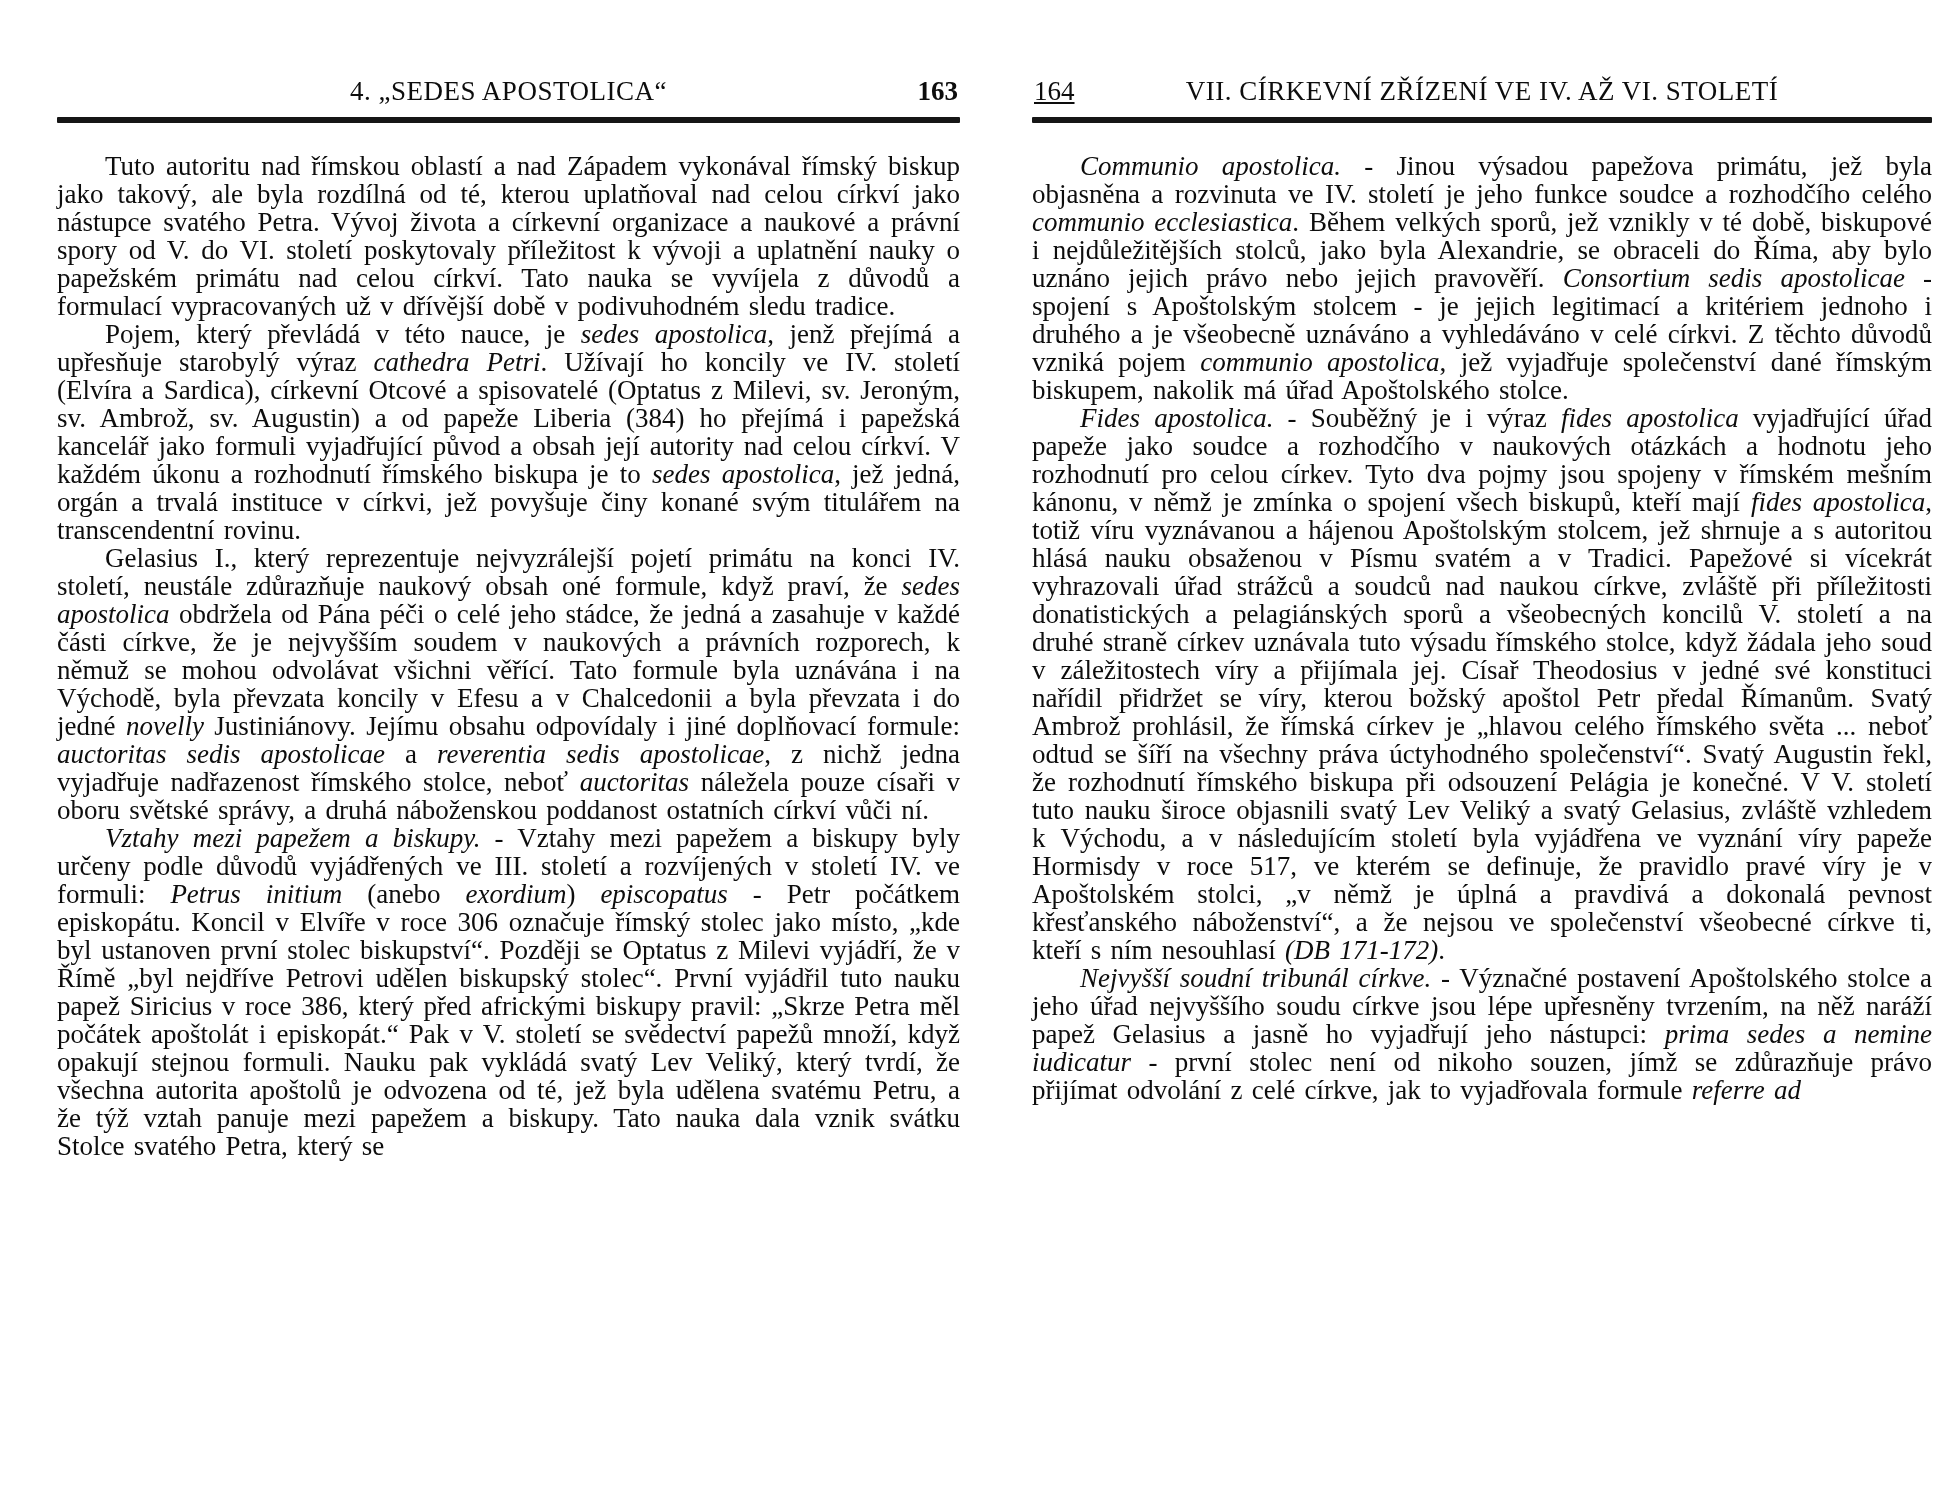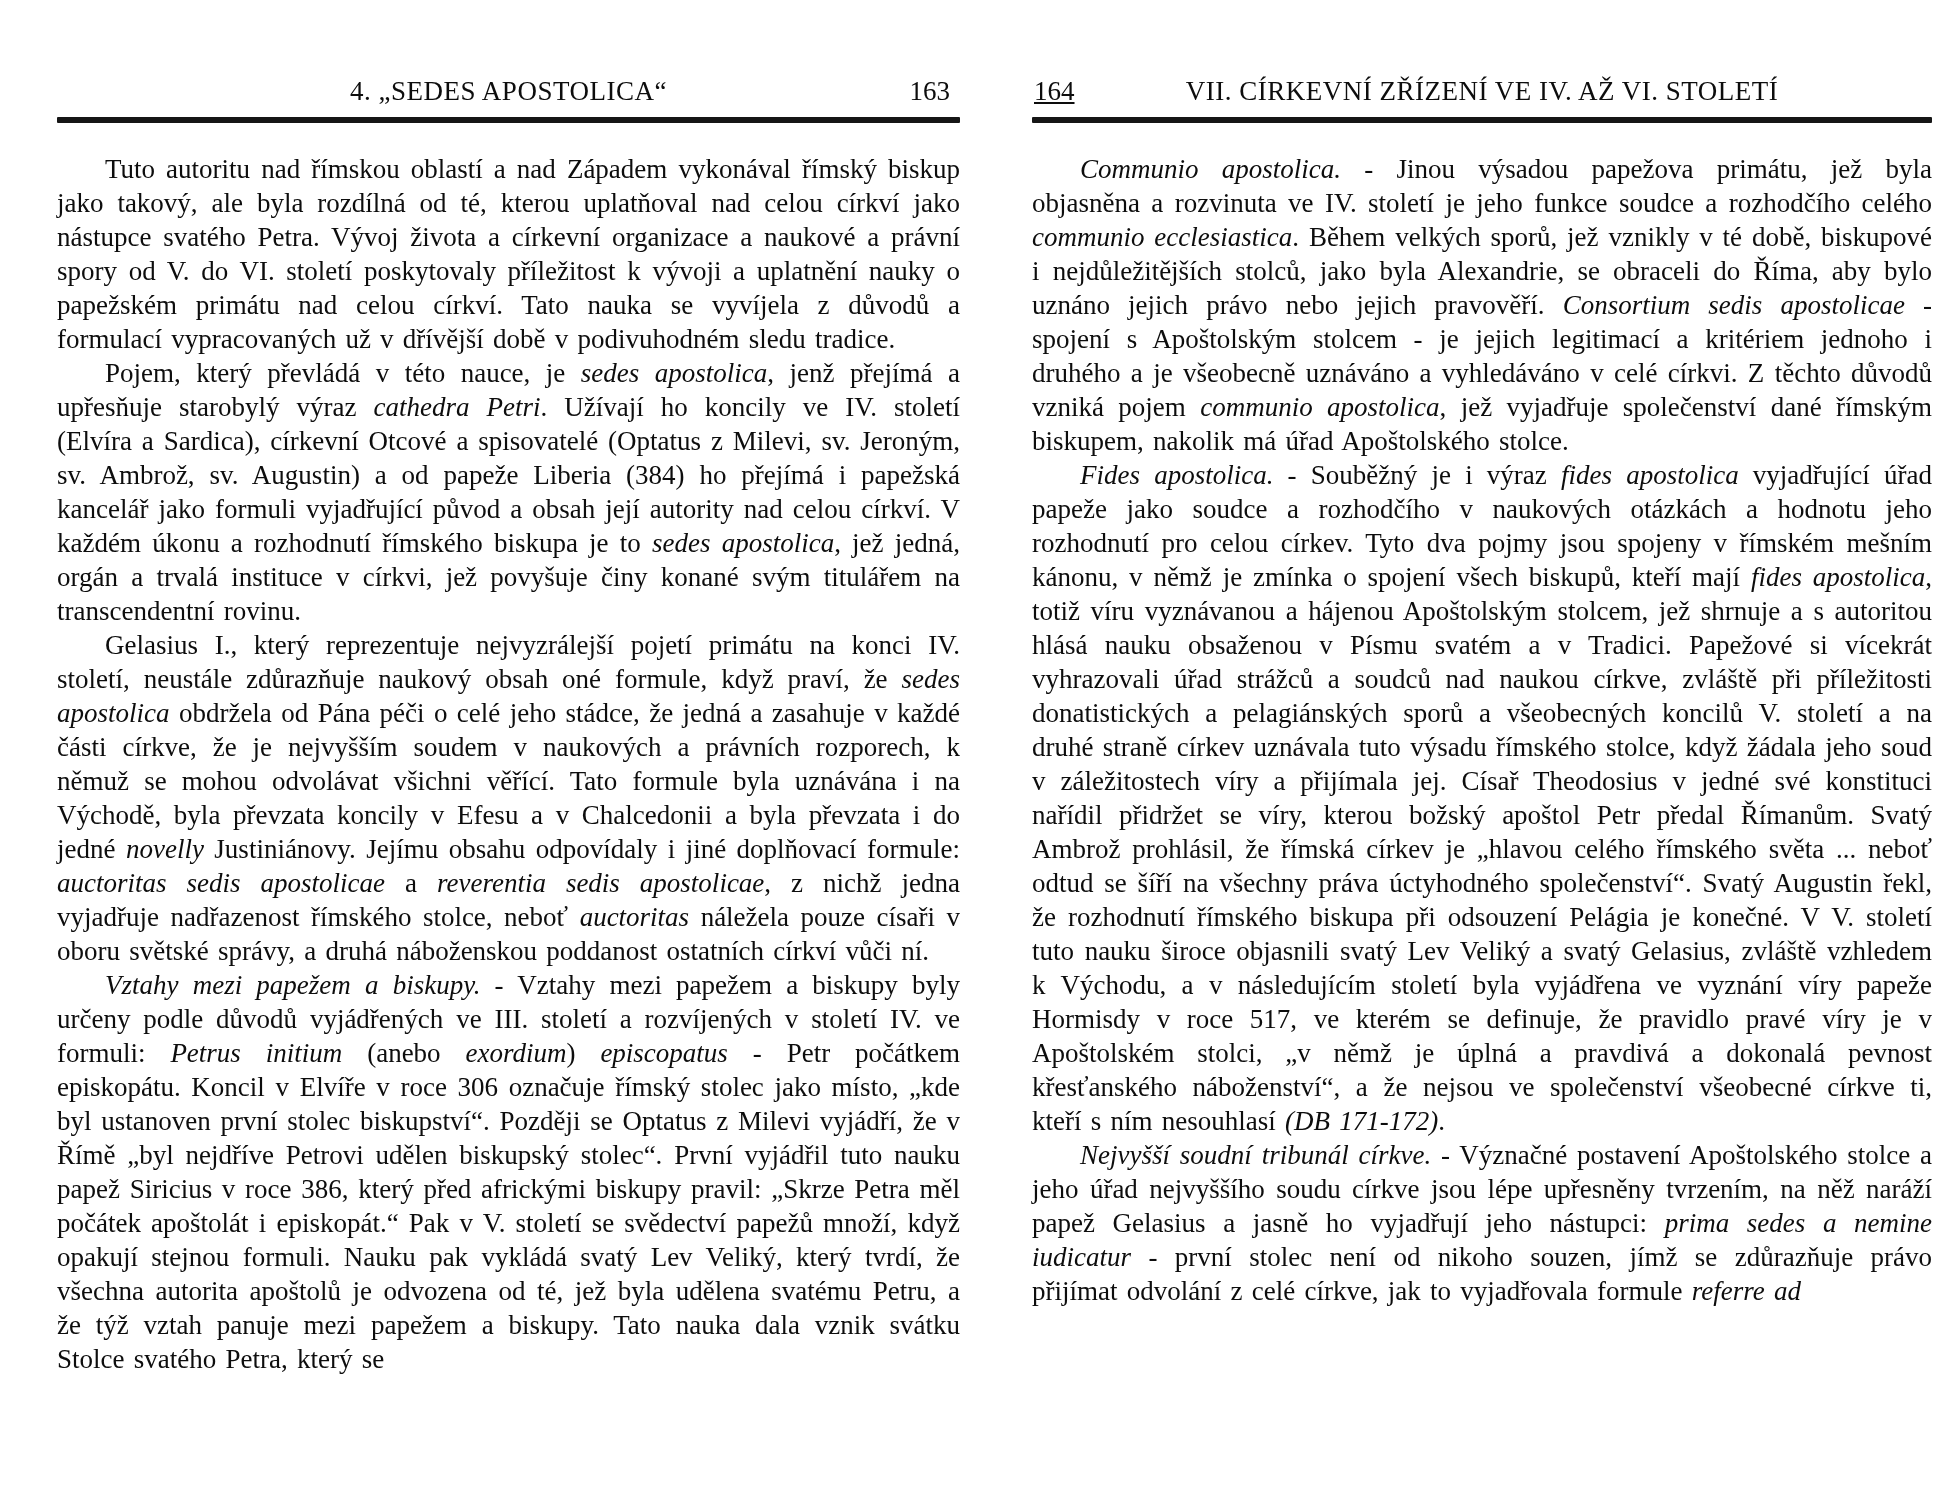--- a/index.html
+++ b/index.html
@@ -31,34 +31,34 @@
     white-space: nowrap;
   }
   .page-header .title {
     text-align: center;
     letter-spacing: 0.5px;
   }
   .page-header .pagenum {
     position: absolute;
     top: 0;
   }
-  .page.left  .pagenum { right: 10px; }
+  .page.left  .pagenum { right: 2px; font-weight: bold; }
   .page.right .pagenum { left: 2px; text-decoration: underline; }
 
   .header-rule {
     height: 6px;
     background: #161616;
     margin-top: 7px;
     border-radius: 1px;
   }
 
   .page-body {
     margin-top: 29px;
     font-size: 27px;
-    line-height: 34px;
+    line-height: 28px;
     text-align: justify;
     word-spacing: 2.5px;
   }
   .page-body p.para {
     margin: 0;
     text-indent: 48px;
   }
   .page-body p.para.no-indent {
     text-indent: 0;
   }

